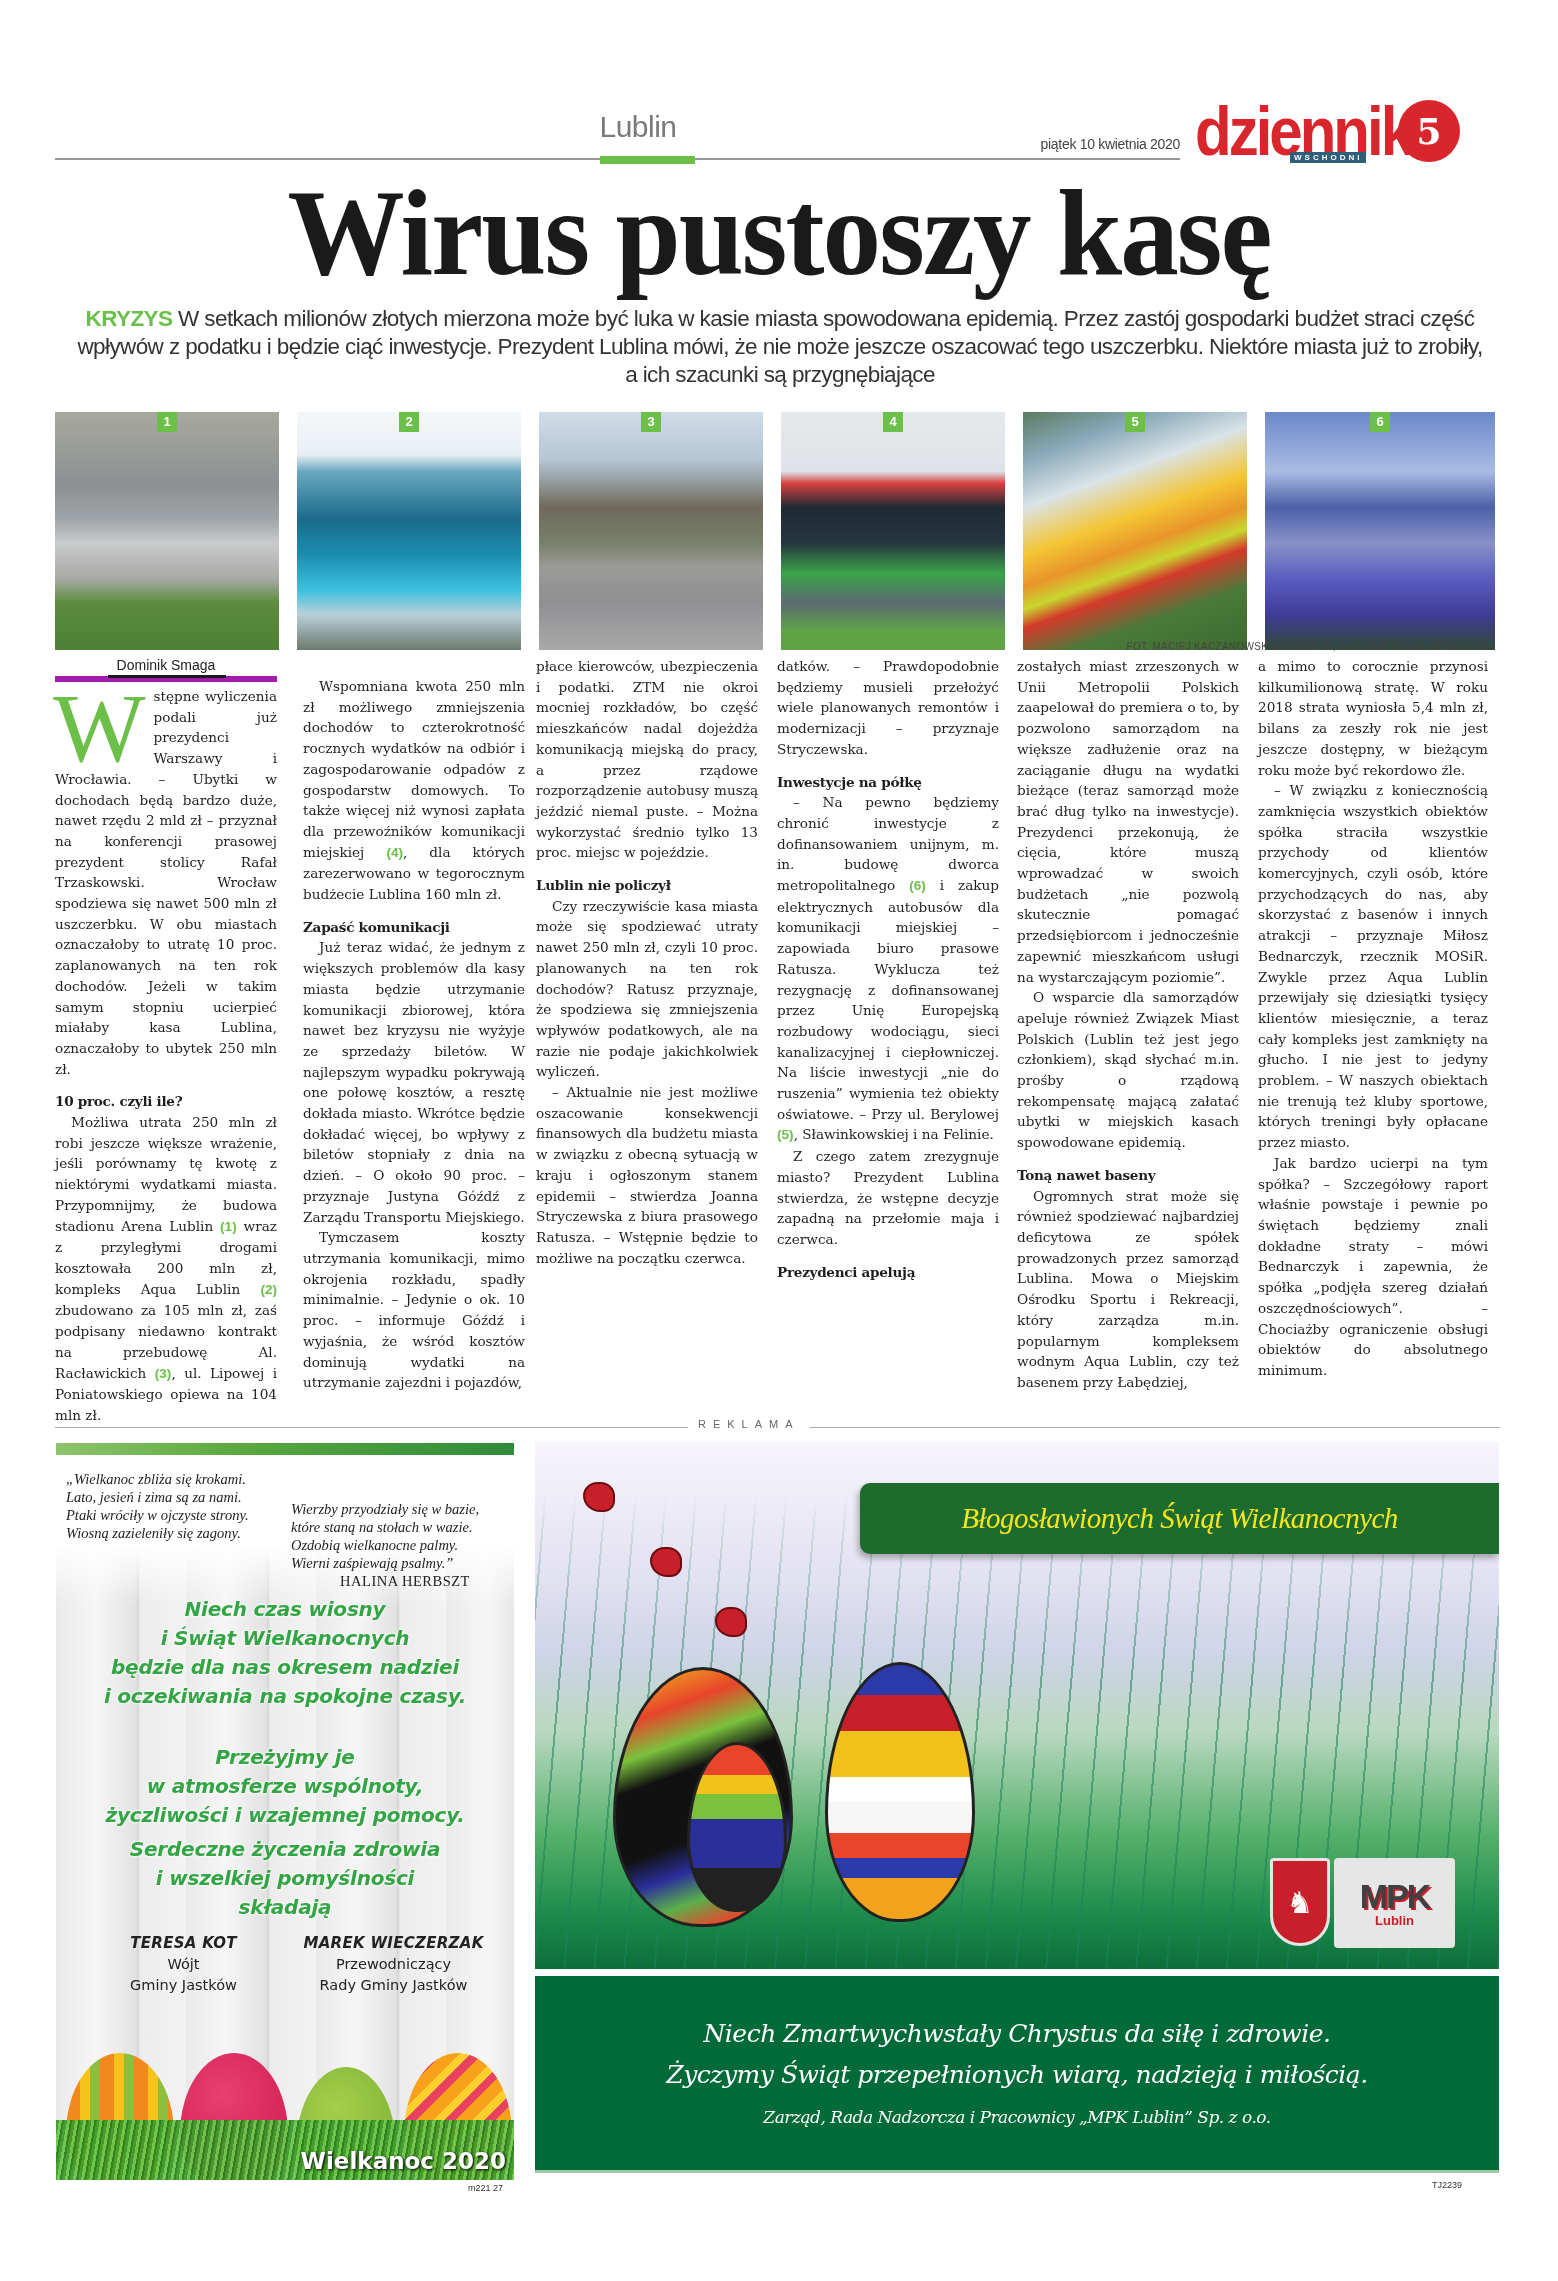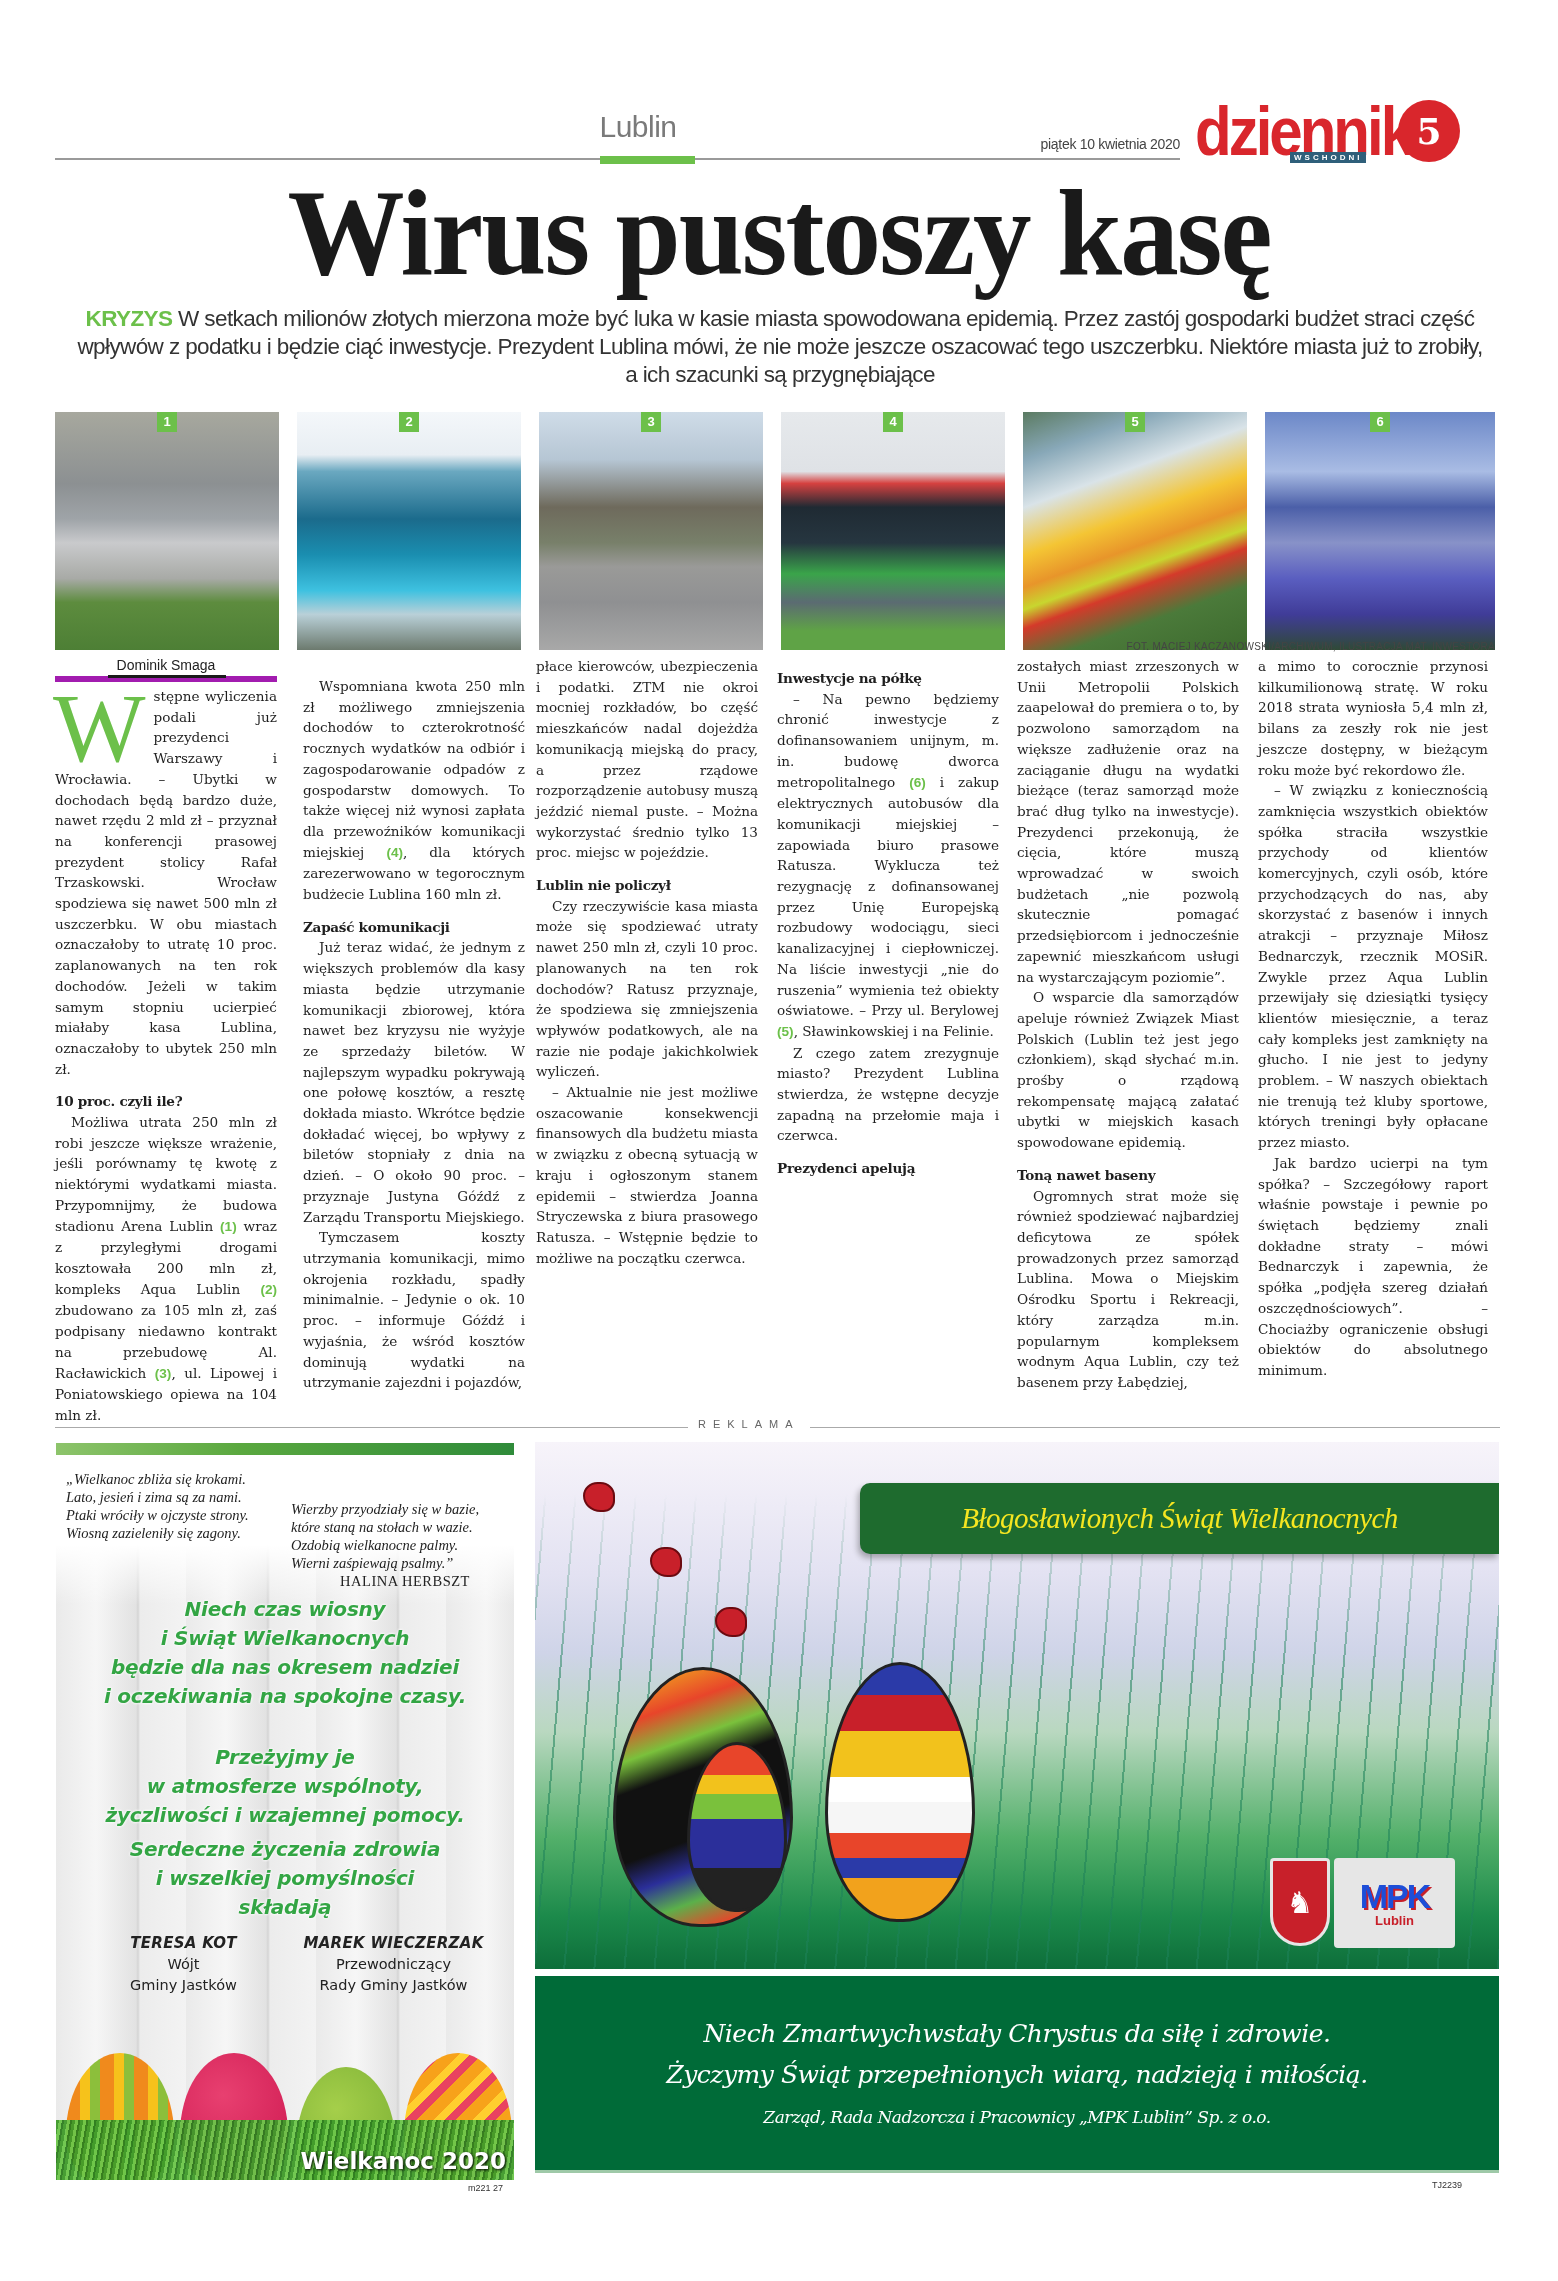--- a/index.html
+++ b/index.html
@@ -111,21 +111,21 @@
   .pe1 { left: 78px; top: 225px; width: 180px; height: 260px;
     background: linear-gradient(160deg,#f2c21c 0%,#e8452a 18%,#7ac13c 30%,#111 40%,#111 62%,#2b2f9a 72%,#5bb04a 82%,#e8452a 92%); }
   .pe2 { left: 152px; top: 300px; width: 100px; height: 170px;
     background: linear-gradient(180deg,#e8452a 0 18%,#f2c21c 18% 30%,#7ac13c 30% 45%,#2b2f9a 45% 75%,#222 75%); }
   .pe3 { left: 290px; top: 220px; width: 150px; height: 260px;
     background: linear-gradient(180deg,#2b3aa8 0 12%,#c8202a 12% 26%,#f2c21c 26% 44%,#fff 44% 54%,#f6f6f6 54% 66%,#e8452a 66% 76%,#2b3aa8 76% 84%,#f2a21c 84%); }
   .logos { position: absolute; left: 735px; top: 416px; width: 185px; height: 90px; display: flex; gap: 4px; }
   .crest { width: 60px; height: 88px; background: #c8202a; border: 3px solid #e6e6e6; border-radius: 4px 4px 30px 30px;
     display: flex; align-items: center; justify-content: center; color: #fff; font-size: 30px; }
   .mpk { flex: 1; background: #e6e6e6; border-radius: 4px; display: flex; flex-direction: column; align-items: center; justify-content: center; }
-  .mpk .mpk-mark { font-family: "Liberation Sans", sans-serif; font-weight: 900; font-size: 34px; color: #1d4ed8; line-height: 34px;
+  .mpk .mpk-mark { font-family: "Liberation Sans", sans-serif; font-weight: 900; font-size: 34px; color: #404040; line-height: 34px;
     text-shadow: 2px 2px 0 #c8202a; letter-spacing: -2px; }
   .mpk .mpk-city { font-family: "Liberation Sans", sans-serif; font-weight: bold; font-size: 13px; color: #c8202a; }
   .banner-bottom { position: absolute; left: 0; top: 534px; width: 964px; height: 197px; background: #006b38;
     border-bottom: 3px solid #9ec9a8; display: flex; flex-direction: column; align-items: center; justify-content: center; gap: 12px; }
   .banner-bottom .line { font-family: "DejaVu Serif", serif; font-style: italic; color: #fff; font-size: 25px; letter-spacing: -0.5px; }
   .banner-bottom .sig { font-size: 17px; margin-top: 6px; }
 </style>
 </head>
 <body>
 
@@ -184,20 +184,21 @@
   </div>
 
   <div class="col c3">
     <p class="noind">płace kierowców, ubezpieczenia i podatki. ZTM nie okroi mocniej rozkładów, bo część mieszkańców nadal dojeżdża komunikacją miejską do pracy, a przez rządowe rozporządzenie autobusy muszą jeździć niemal puste. – Można wykorzystać średnio tylko 13 proc. miejsc w pojeździe.</p>
     <h3>Lublin nie policzył</h3>
     <p>Czy rzeczywiście kasa miasta może się spodziewać utraty nawet 250 mln zł, czyli 10 proc. planowanych na ten rok dochodów? Ratusz przyznaje, że spodziewa się zmniejszenia wpływów podatkowych, ale na razie nie podaje jakichkolwiek wyliczeń.</p>
     <p>– Aktualnie nie jest możliwe oszacowanie konsekwencji finansowych dla budżetu miasta w związku z obecną sytuacją w kraju i ogłoszonym stanem epidemii – stwierdza Joanna Stryczewska z biura prasowego Ratusza. – Wstępnie będzie to możliwe na początku czerwca.</p>
   </div>
 
   <div class="col c4">
+    <p class="noind">datków. – Prawdopodobnie będziemy musieli przełożyć wiele planowanych remontów i modernizacji – przyznaje Stryczewska.</p>
     <h3>Inwestycje na półkę</h3>
     <p><span>– Na pewno będziemy chronić inwestycje z dofinansowaniem unijnym, m. in. budowę dworca metropolitalnego </span><span class="ref">(6)</span><span> i zakup elektrycznych autobusów dla komunikacji miejskiej – zapowiada biuro prasowe Ratusza. Wyklucza też rezygnację z dofinansowanej przez Unię Europejską rozbudowy wodociągu, sieci kanalizacyjnej i ciepłowniczej. Na liście inwestycji „nie do ruszenia” wymienia też obiekty oświatowe. – Przy ul. Berylowej </span><span class="ref">(5)</span><span>, Sławinkowskiej i na Felinie.</span></p>
     <p>Z czego zatem zrezygnuje miasto? Prezydent Lublina stwierdza, że wstępne decyzje zapadną na przełomie maja i czerwca.</p>
     <h3>Prezydenci apelują</h3>
   </div>
 
   <div class="col c5">
     <p class="noind">zostałych miast zrzeszonych w Unii Metropolii Polskich zaapelował do premiera o to, by pozwolono samorządom na większe zadłużenie oraz na zaciąganie długu na wydatki bieżące (teraz samorząd może brać dług tylko na inwestycje). Prezydenci przekonują, że cięcia, które muszą wprowadzać w swoich budżetach „nie pozwolą skutecznie pomagać przedsiębiorcom i jednocześnie zapewnić mieszkańcom usługi na wystarczającym poziomie”.</p>
     <p>O wsparcie dla samorządów apeluje również Związek Miast Polskich (Lublin też jest jego członkiem), skąd słychać m.in. prośby o rządową rekompensatę mającą załatać ubytki w miejskich kasach spowodowane epidemią.</p>
     <h3>Toną nawet baseny</h3>

